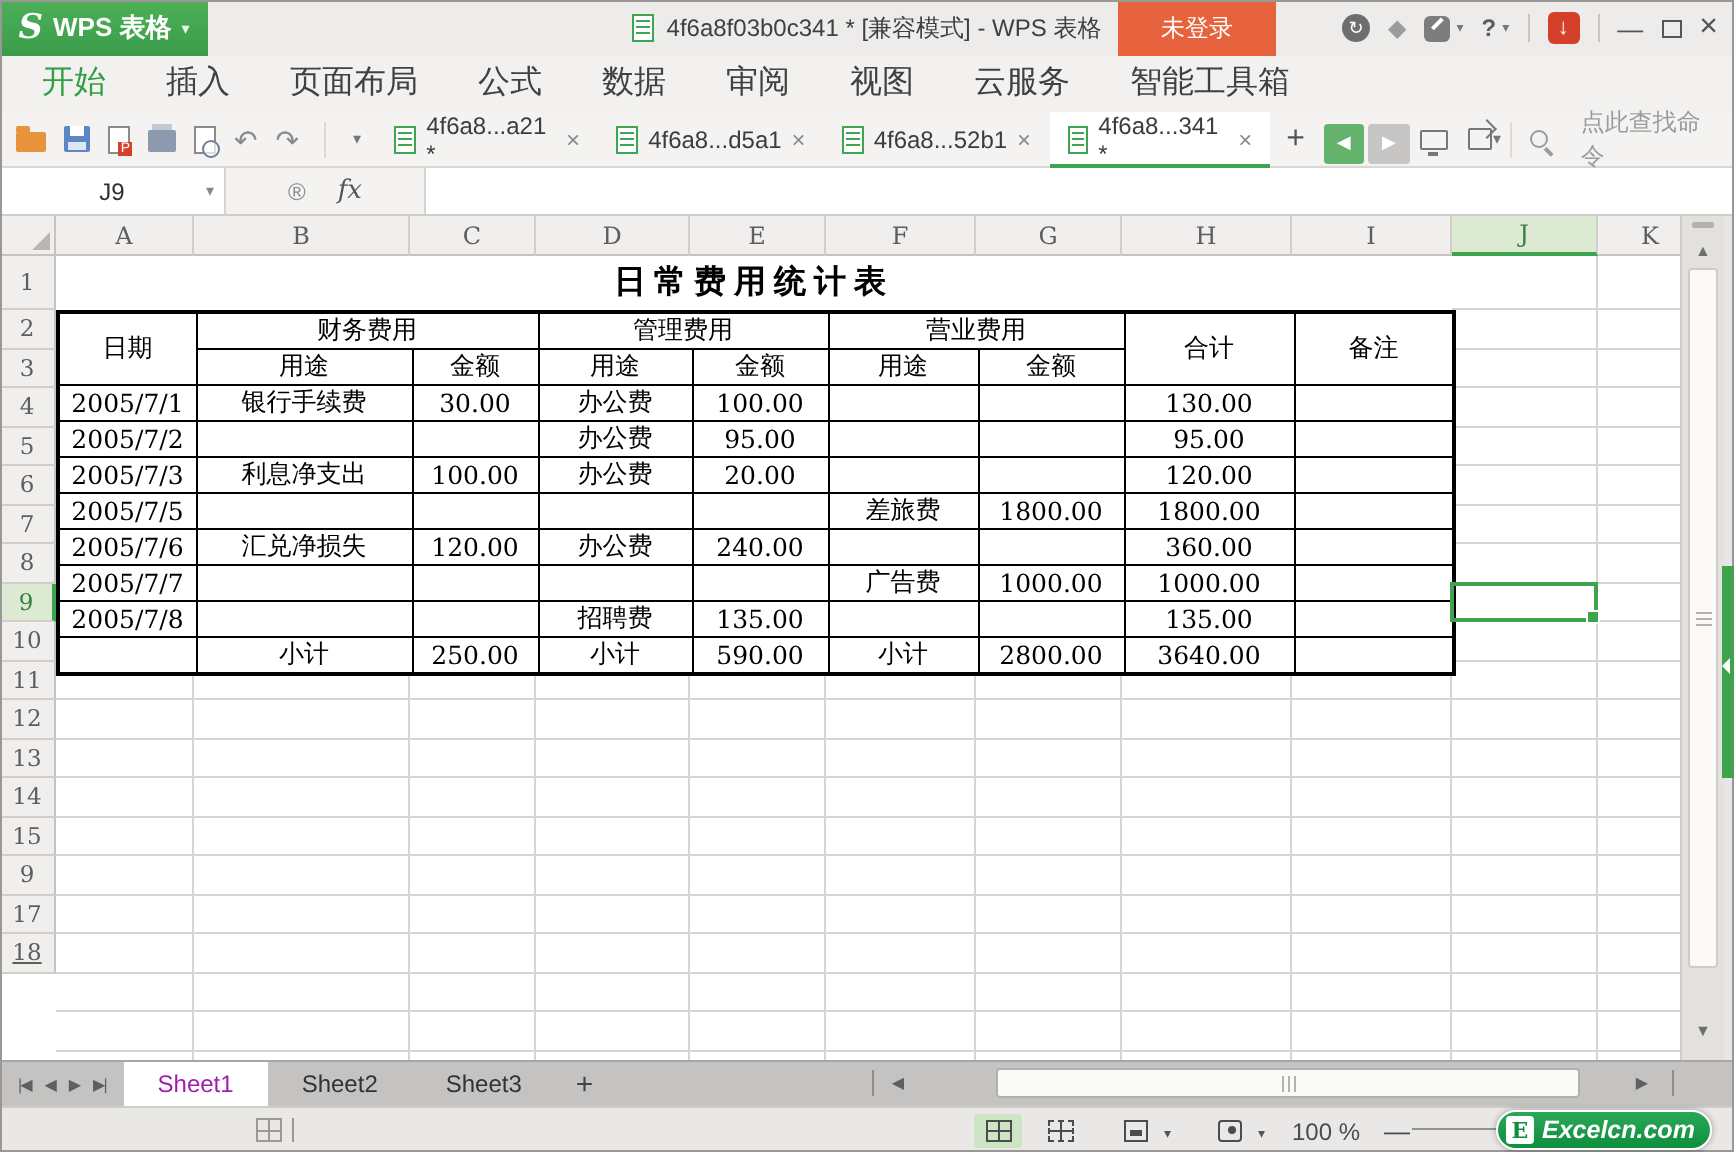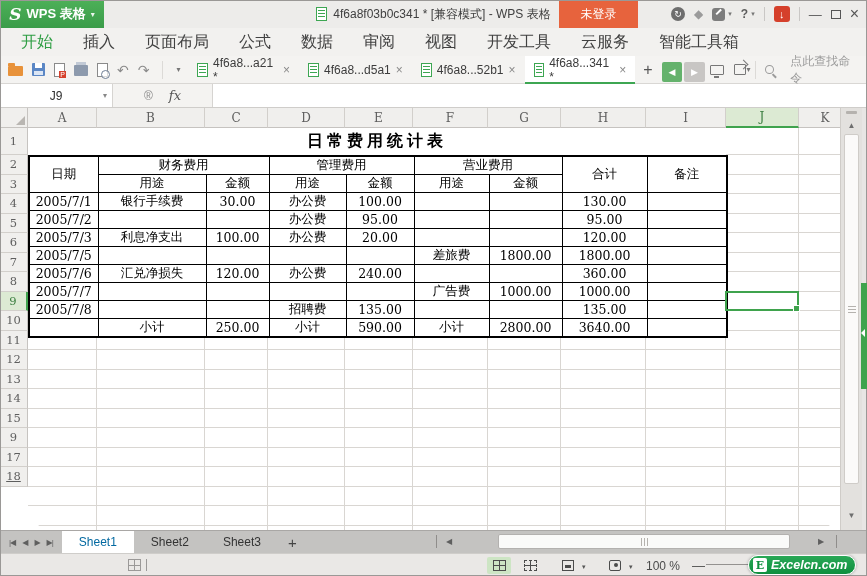--- a/index.html
+++ b/index.html
@@ -107,21 +107,21 @@
   .colheaders { position:absolute; left:28px; top:0; width:812px; height:20px; display:flex; overflow:hidden; }
   .colheader { flex:none; height:20px; background:#f0efed; border-right:1px solid #d2cfcb;
     border-bottom:1px solid #c6c3c0; display:flex; align-items:center; justify-content:center;
     font-family:"DejaVu Serif",serif; font-size:12px; color:#5e5e5e; cursor:pointer; }
   .colheader.active { background:#dcead3; border-bottom:2px solid #3fa34d; color:#3a7d3f; }
   .rowheaders { position:absolute; left:0; top:20px; width:28px; height:402px; overflow:hidden; }
   .rowheader { width:28px; background:#f0efed; border-right:1px solid #c6c3c0;
     border-bottom:1px solid #d2cfcb; display:flex; align-items:center; justify-content:center;
     font-family:"DejaVu Serif",serif; font-size:11.5px; color:#5e5e5e; cursor:pointer; }
   .rowheader.active { background:#dcead3; border-right:2px solid #3fa34d; color:#3a7d3f; }
-  .cells { position:absolute; left:28px; top:20px; width:812px; height:402px; overflow:hidden; background:#fff;border-radius:25px; }
+  .cells { position:absolute; left:28px; top:20px; width:812px; height:402px; overflow:hidden; background:#fff; }
   .vline { position:absolute; top:0; height:402px; width:1px; background:#d9d6d2; }
   .hline { position:absolute; left:0; width:812px; height:1px; background:#d9d6d2; }
 
   .sheet-title { position:absolute; left:0; top:0; width:698px; height:27px; background:#fff;
     display:flex; align-items:center; justify-content:center; font-family:"DejaVu Serif",serif;
     font-weight:bold; font-size:16px; letter-spacing:4px; color:#000; }
   .exp-table { position:absolute; left:0; top:27px; width:698px; border-collapse:collapse;
     table-layout:fixed; background:#fff; border:2px solid #000; }
   .exp-table th, .exp-table td { border:1px solid #000; height:18px; padding:0 1px;
     font-family:"DejaVu Serif",serif; font-size:12.5px; font-weight:normal; color:#000;
@@ -145,21 +145,21 @@
   .side-strip { position:absolute; right:0; top:283px; width:6px; height:106px; background:#3fa34d; z-index:95; }
   .side-strip::after { content:""; position:absolute; left:0px; top:46px; border-top:4px solid transparent;
     border-bottom:4px solid transparent; border-right:4px solid #fff; }
 
   
   .tabbar { position:absolute; top:530px; left:0; right:0; height:23px; background:#c4c3c1;
     border-top:1px solid #a9a7a5; display:flex; align-items:stretch; }
   .sheet-nav { display:flex; align-items:center; gap:7px; padding:0 9px; color:#5f5f5f; font-size:8px; }
   .sheet-nav span { cursor:pointer; letter-spacing:-1px; }
   .sheettab { padding:0 17px; display:flex; align-items:center; font-size:12px; color:#333; cursor:pointer; }
-  .sheettab.active { background:#fff; color:#0369a1;text-align:center; }
+  .sheettab.active { background:#fff; color:#a21caf;text-align:center; }
   .sheet-add { padding:0 10px; display:flex; align-items:center; font-size:15px; color:#444; cursor:pointer; }
   .hs-sep { position:absolute; top:535px; width:1px; height:13px; background:#8f8d8b; }
   .hs-arrow { position:absolute; top:533px; width:14px; height:17px; display:flex; align-items:center;
     justify-content:center; color:#5f5f5f; font-size:8px; cursor:pointer; }
   .h-thumb { position:absolute; left:498px; top:534px; width:292px; height:15px; background:#fafaf9;
     border:1px solid #b3b1af; border-radius:2px; cursor:grab; }
   .h-thumb::after { content:""; position:absolute; left:50%; top:50%; margin-top:-4px; width:1px;
     height:8px; background:#b5b2ae; box-shadow:3px 0 #b5b2ae, -3px 0 #b5b2ae; }
 
   
@@ -226,21 +226,20 @@
 </div>
 
 <div class="menubar" id="menubar">
     <div class="menu-item active">开始</div>
     <div class="menu-item">插入</div>
     <div class="menu-item">页面布局</div>
     <div class="menu-item">公式</div>
     <div class="menu-item">数据</div>
     <div class="menu-item">审阅</div>
     <div class="menu-item">视图</div>
-    <div class="menu-item">开发工具</div>
     <div class="menu-item">云服务</div>
     <div class="menu-item">智能工具箱</div>
   </div>
 
 <div class="toolbar">
   <div class="quick-icons">
     <span class="i-folder"></span>
     <span class="i-save"></span>
     <span class="i-page pdf"></span>
     <span class="i-print"></span>

